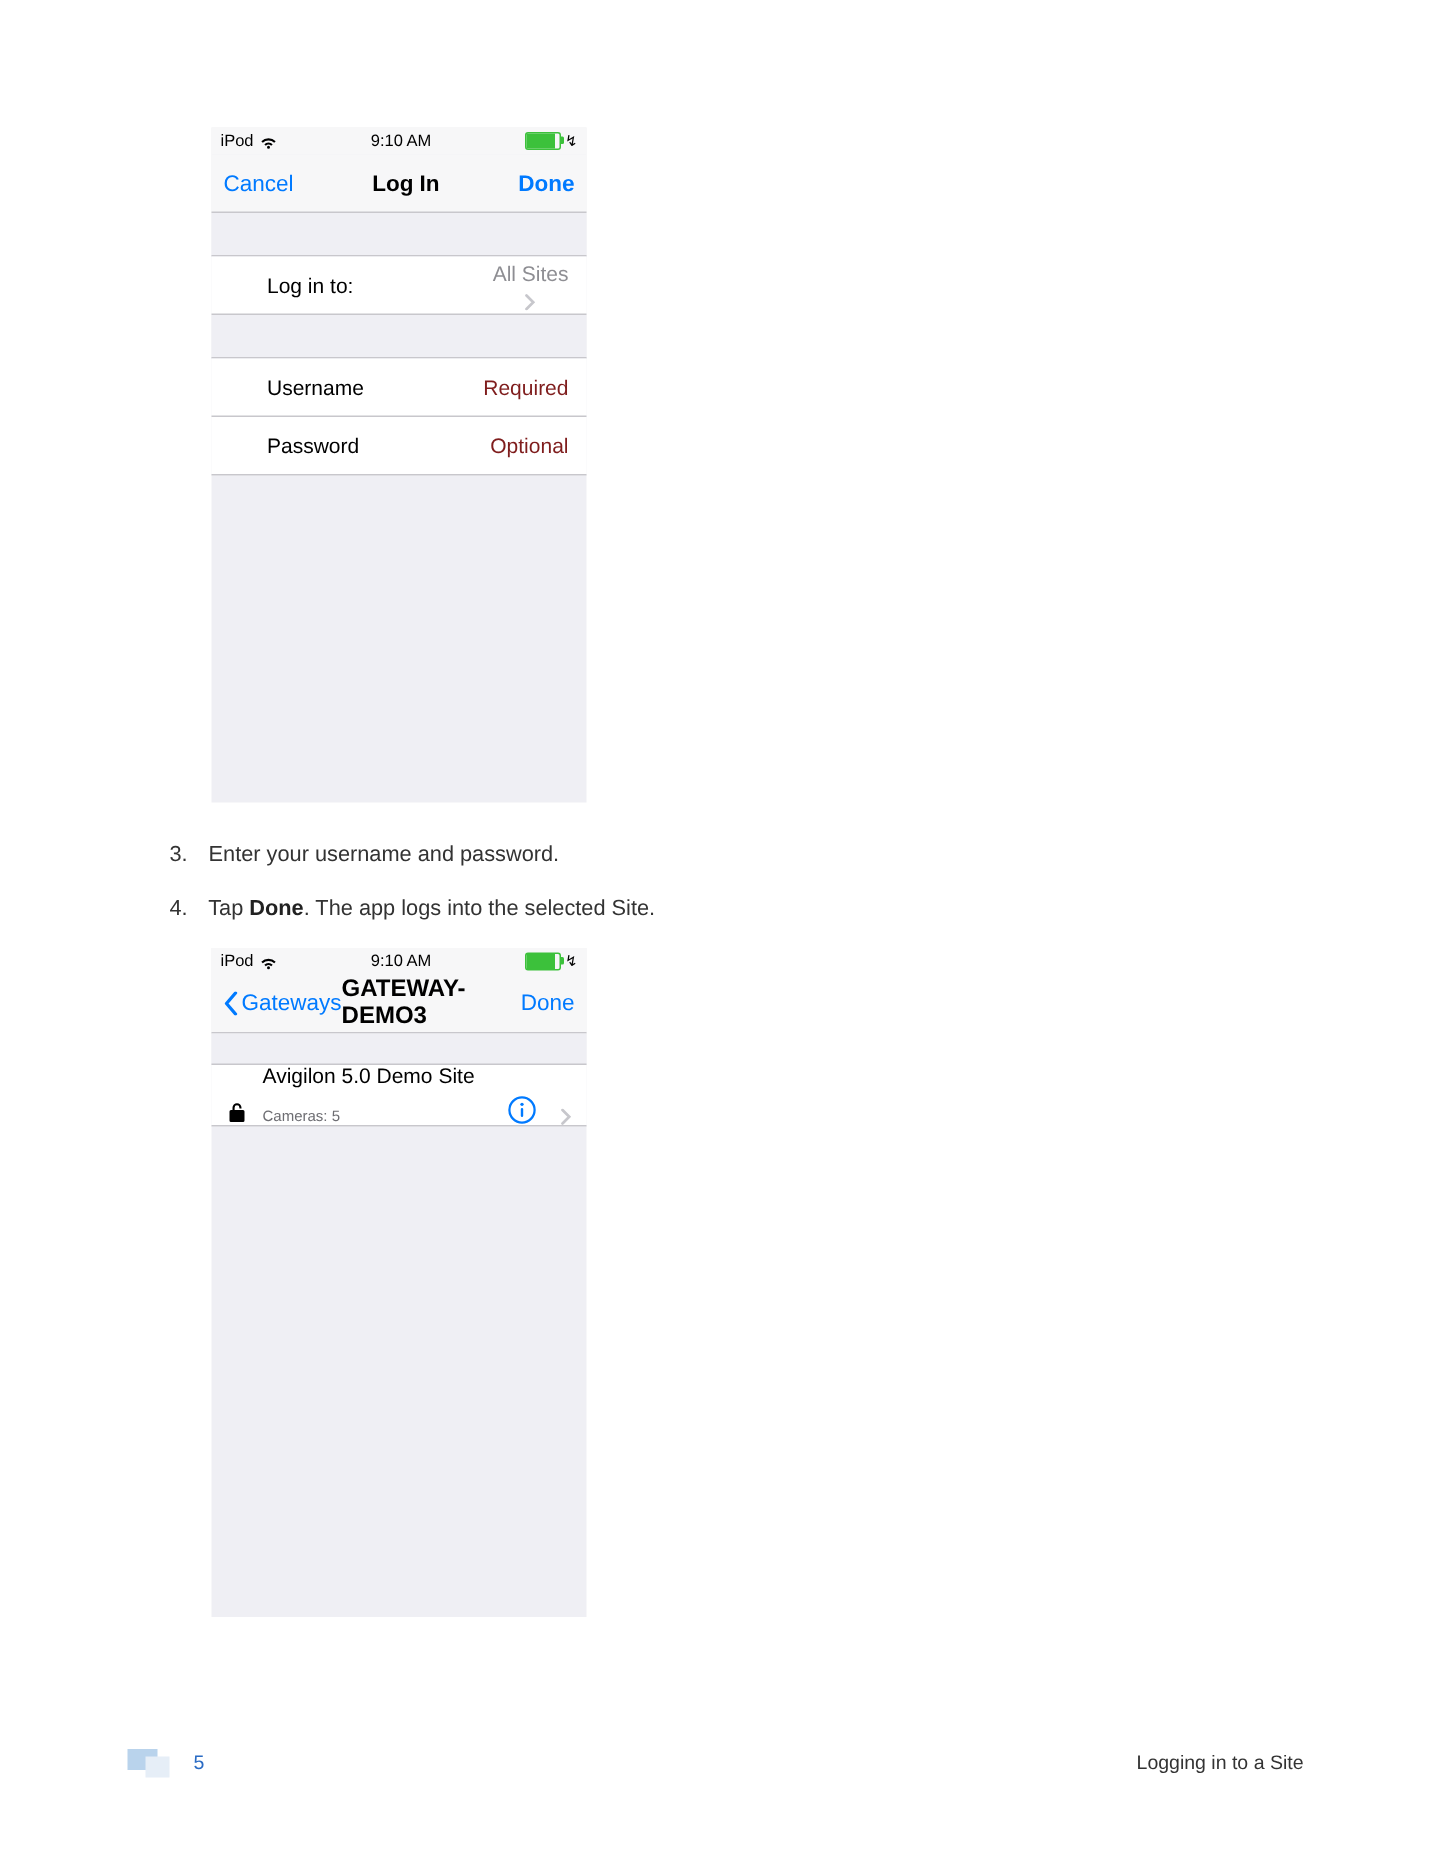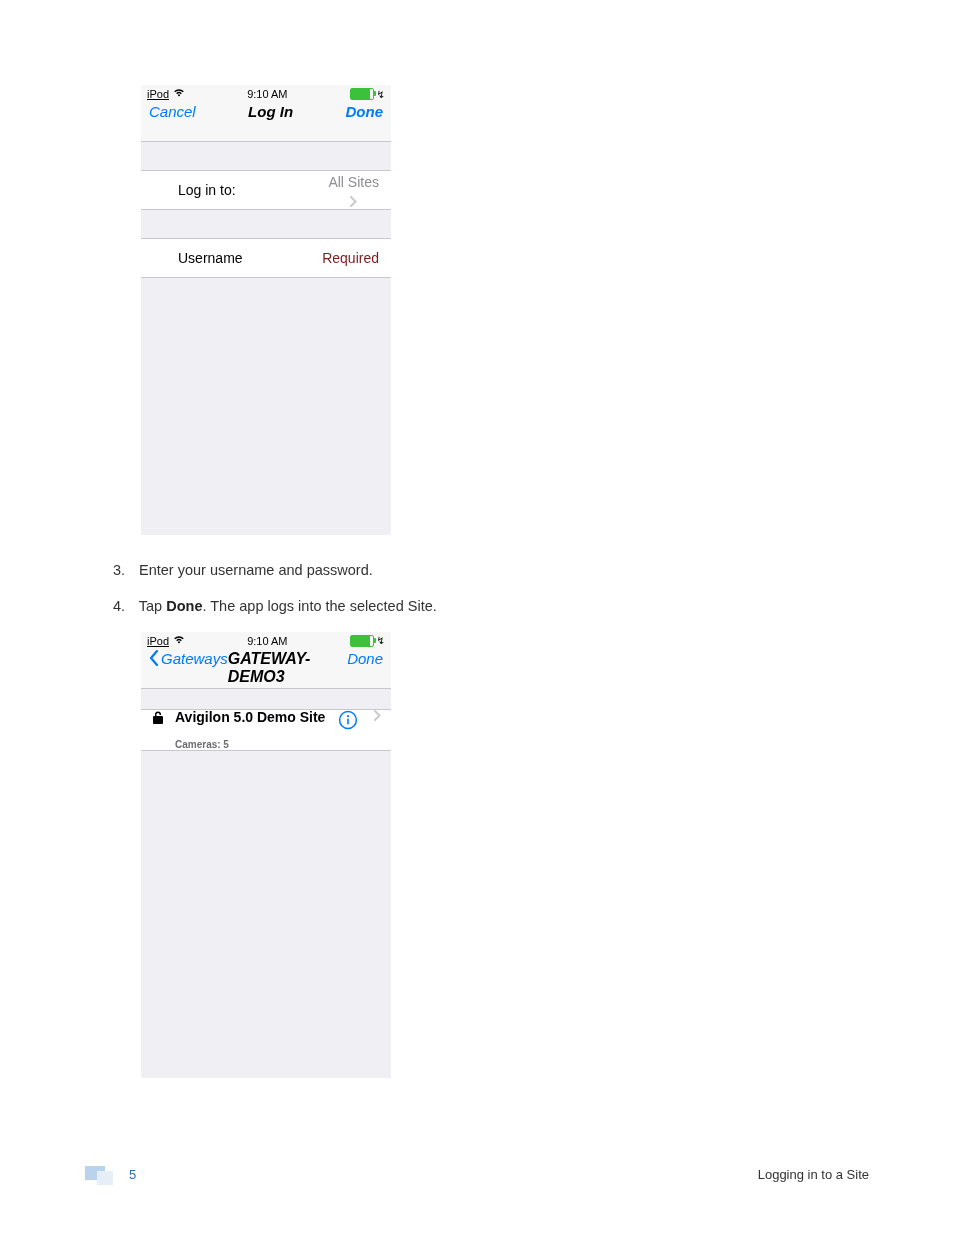--- a/index.html
+++ b/index.html
@@ -37,21 +37,21 @@
     height: 18px;
     background: #f7f7f8;
     display: flex;
     align-items: center;
     justify-content: space-between;
     padding: 0 6px;
     font-size: 11px;
     font-weight: 500;
     color: #000;
   }
-  .status-left { display: flex; align-items: flex-start; gap: 4px; text-decoration: underline; }
+  .status-left { display: flex; align-items: flex-end; gap: 4px; }
   .status-right { display: flex; align-items: center; gap: 2px; }
   .wifi-icon svg { display: block; }
   .battery {
     width: 22px; height: 10px;
     border: 1px solid #3cc13b;
     border-radius: 2px;
     position: relative;
     background: linear-gradient(to right, #3cc13b 0%, #3cc13b 85%, transparent 85%);
     display: inline-block;
   }
@@ -63,25 +63,24 @@
     background: #3cc13b;
     border-radius: 0 1px 1px 0;
   }
   .bolt { font-size: 10px; color: #000; margin-left: 1px; }
 
   .nav-bar {
     height: 38px;
     background: #f7f7f8;
     border-bottom: 1px solid #c8c7cc;
     display: flex;
-    align-items: flex-start;
+    align-items: center;
     justify-content: space-between;
     padding: 0 8px;
     font-size: 15px;
-    font-style: italic;
   }
   .nav-left, .nav-right { color: #007aff; }
   .nav-right { font-weight: 600; }
   .nav-title { font-weight: 700; color: #000; font-size: 15px; }
   .nav-left.with-chevron { display: flex; align-items: center; gap: 2px; }
   .nav-left.with-chevron svg { display: block; }
 
   .section-spacer {
     height: 28px;
     background: #efeff4;
@@ -102,24 +101,23 @@
   .row .label { color: #000; margin-left: 25px; }
   .row .value { color: #8e8e93; display: flex; align-items: center; gap: 6px; flex-direction: column; }
   .row .value.placeholder { color: #7f1d1d; }
   .chevron-right svg { display: block; }
 
   .site-row {
     height: 40px;
     background: #ffffff;
     border-bottom: 1px solid #c8c7cc;
     display: flex;
-    align-items: flex-start;
+    align-items: flex-end;
     padding: 0 10px;
     gap: 10px;
-    font-weight: bold;
   }
   .site-row .lock svg { display: block; }
   .site-text { flex: 1; line-height: 1.1; }
   .site-name { font-size: 14px; color: #000; }
   .site-sub { font-size: 10px; color: #6d6d72; margin-top: 14px; }
   .info-icon svg { display: block; }
 
   
   .step {
     font-size: 14.5px;
@@ -200,20 +198,24 @@
           </span>
         </span>
       </div>
 
       <div class="section-spacer"></div>
 
       <div class="row">
         <span class="label">Username</span>
         <span class="value placeholder">Required</span>
       </div>
+      <div class="row">
+        <span class="label">Password</span>
+        <span class="value placeholder">Optional</span>
+      </div>
     </div>
 
     <p class="step">
       <span class="num">3.</span>
       <span>Enter your username and password.</span>
     </p>
     <p class="step">
       <span class="num">4.</span>
       <span>Tap </span><b>Done</b><span>. The app logs into the selected Site.</span>
     </p>

